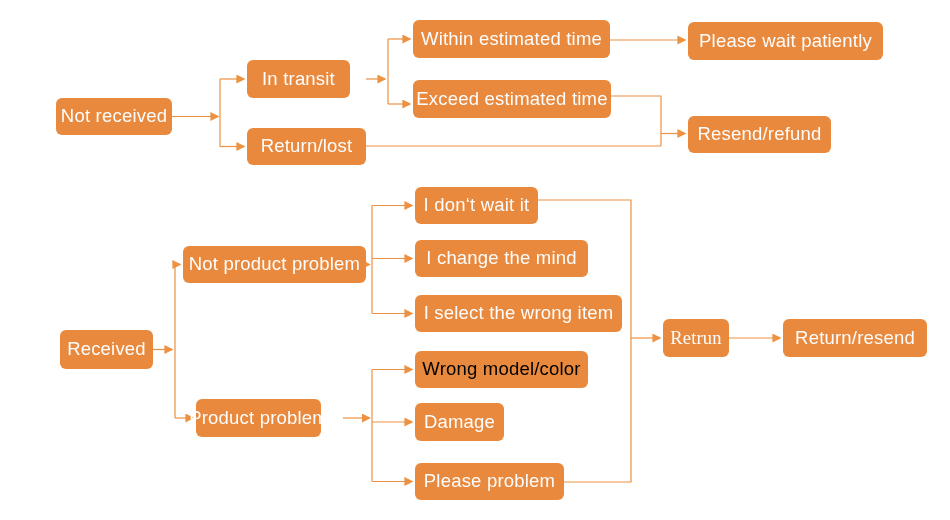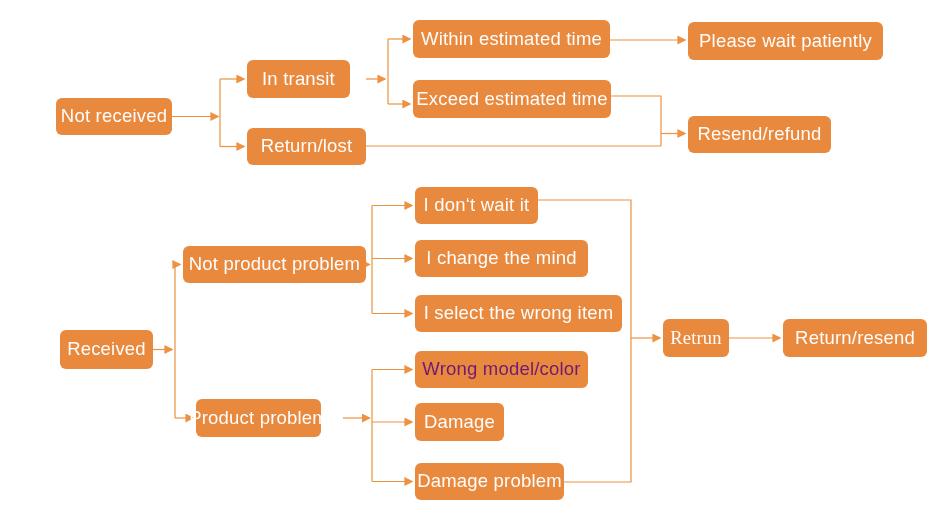--- a/index.html
+++ b/index.html
@@ -80,19 +80,19 @@
       <div class="node" style="left: 413px; top: 20px; width: 197px; height: 38px; background: rgb(232, 137, 62); color: rgb(253, 253, 253);">Within estimated time</div>
       <div class="node" style="left: 413px; top: 80px; width: 198px; height: 38px; background: rgb(232, 137, 62); color: rgb(253, 253, 253);">Exceed estimated time</div>
       <div class="node" style="left: 688px; top: 22px; width: 195px; height: 38px; background: rgb(232, 137, 62); color: rgb(253, 253, 253);">Please wait patiently</div>
       <div class="node" style="left: 688px; top: 116px; width: 143px; height: 37px; background: rgb(232, 137, 62); color: rgb(253, 253, 253);">Resend/refund</div>
       <div class="node" style="left: 60px; top: 330px; width: 93px; height: 39px; background: rgb(232, 137, 62); color: rgb(253, 253, 253);">Received</div>
       <div class="node" style="left: 183px; top: 246px; width: 183px; height: 37px; background: rgb(232, 137, 62); color: rgb(253, 253, 253);">Not product problem</div>
       <div class="node" style="left: 196px; top: 399px; width: 125px; height: 38px; background: rgb(232, 137, 62); color: rgb(253, 253, 253);">Product problem</div>
       <div class="node" style="left: 415px; top: 187px; width: 123px; height: 37px; background: rgb(232, 137, 62); color: rgb(253, 253, 253);">I don‘t wait it</div>
       <div class="node" style="left: 415px; top: 240px; width: 173px; height: 37px; background: rgb(232, 137, 62); color: rgb(253, 253, 253);">I change the mind</div>
       <div class="node" style="left: 415px; top: 295px; width: 207px; height: 37px; background: rgb(232, 137, 62); color: rgb(253, 253, 253);">I select the wrong item</div>
-      <div class="node" style="left: 415px; top: 351px; width: 173px; height: 37px; background: rgb(232, 137, 62); color: #701a75;">Wrong model/color</div>
+      <div class="node" style="left: 415px; top: 351px; width: 173px; height: 37px; background: rgb(232, 137, 62); color: #000000;">Wrong model/color</div>
       <div class="node" style="left: 415px; top: 403px; width: 89px; height: 38px; background: rgb(232, 137, 62); color: rgb(253, 253, 253);">Damage</div>
-      <div class="node" style="left: 415px; top: 463px; width: 149px; height: 37px; background: rgb(232, 137, 62); color: rgb(253, 253, 253);">Damage problem</div>
+      <div class="node" style="left: 415px; top: 463px; width: 149px; height: 37px; background: rgb(232, 137, 62); color: rgb(253, 253, 253);">Please problem</div>
       <div class="node" style="left: 663px; top: 319px; width: 66px; height: 38px; background: rgb(232, 137, 62); color: rgb(253, 253, 253); font-family: Liberation Serif, serif;">Retrun</div>
       <div class="node" style="left: 783px; top: 319px; width: 144px; height: 38px; background: rgb(232, 137, 62); color: rgb(253, 253, 253);">Return/resend</div>
     </div>
 </div>
 
 </body></html>

